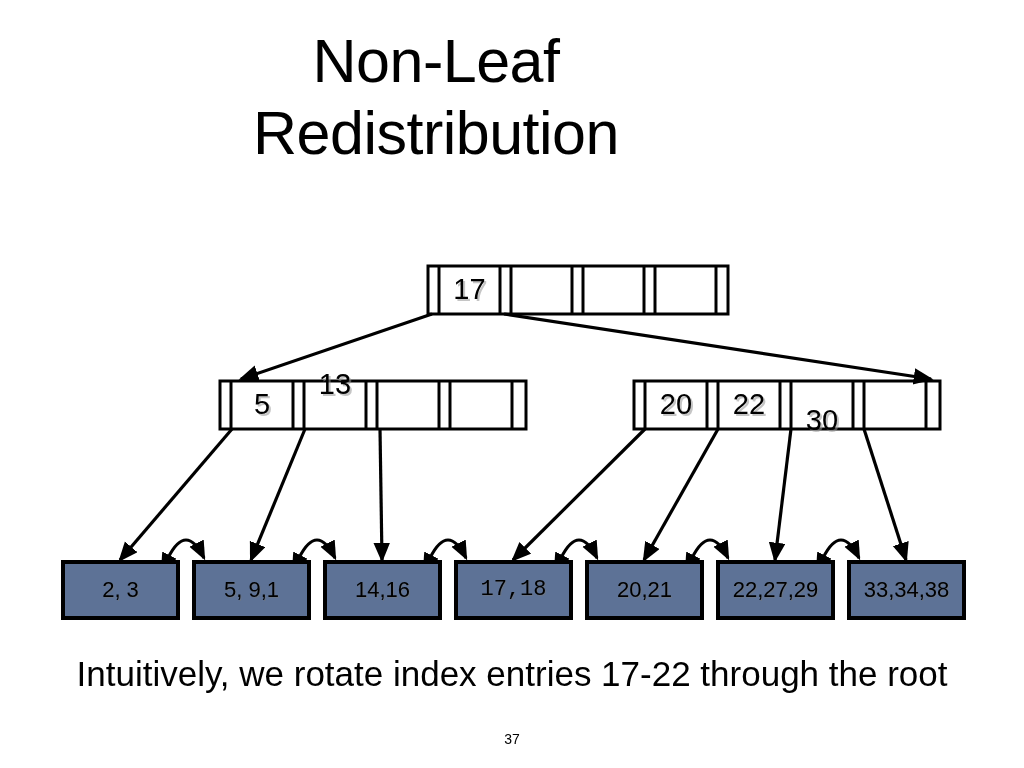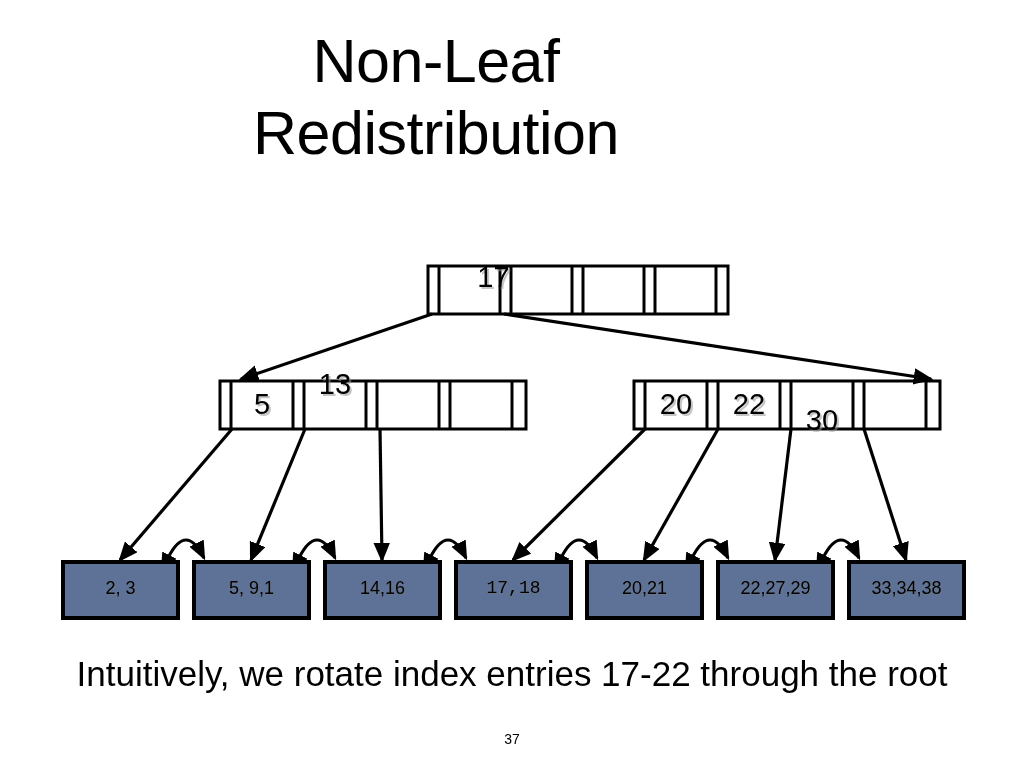--- a/index.html
+++ b/index.html
@@ -48,21 +48,21 @@
     font-family: "Liberation Sans", sans-serif;
     color: #000;
     text-shadow: 2px 2px 0 rgba(150,150,150,0.55);
     white-space: nowrap;
     text-align: center;
   }
 
   
   .leaf-label {
     position: absolute;
-    font-size: 18px;
+    font-size: 22px;
     line-height: 1;
     font-family: "Liberation Sans", sans-serif;
     color: #000;
     text-shadow: 1px 1px 0 rgba(120,120,120,0.5);
     white-space: nowrap;
     text-align: center;
   }
 
   
   #caption {
@@ -167,21 +167,21 @@
       <rect x="194" y="562" width="115" height="56" fill="#5d7296" stroke="#000000" stroke-width="4"></rect>
       <rect x="325" y="562" width="115" height="56" fill="#5d7296" stroke="#000000" stroke-width="4"></rect>
       <rect x="456" y="562" width="115" height="56" fill="#5d7296" stroke="#000000" stroke-width="4"></rect>
       <rect x="587" y="562" width="115" height="56" fill="#5d7296" stroke="#000000" stroke-width="4"></rect>
       <rect x="718" y="562" width="115" height="56" fill="#5d7296" stroke="#000000" stroke-width="4"></rect>
       <rect x="849" y="562" width="115" height="56" fill="#5d7296" stroke="#000000" stroke-width="4"></rect>
     </g>
 </svg>
 
 <div id="labels-layer">
-    <div class="cell-label" style="left: 439px; width: 61px; top: 263px; padding-left: 24px;">17</div>
+    <div class="cell-label" style="left: 439px; width: 61px; top: 275px;">17</div>
     <div class="cell-label" style="left: 231px; width: 62px; top: 390px;">5</div>
     <div class="cell-label" style="left: 304px; width: 62px; top: 370px;">13</div>
     <div class="cell-label" style="left: 645px; width: 62px; top: 390px;">20</div>
     <div class="cell-label" style="left: 718px; width: 62px; top: 390px;">22</div>
     <div class="cell-label" style="left: 791px; width: 62px; top: 390px; margin-top: 16px;">30</div>
     <div class="leaf-label" style="left: 63px; width: 115px; top: 579px;">2, 3</div>
     <div class="leaf-label" style="left: 194px; width: 115px; top: 579px;">5, 9,1</div>
     <div class="leaf-label" style="left: 325px; width: 115px; top: 579px;">14,16</div>
     <div class="leaf-label" style="left: 456px; width: 115px; top: 579px; font-family: Liberation Mono, monospace;">17,18</div>
     <div class="leaf-label" style="left: 587px; width: 115px; top: 579px;">20,21</div>

